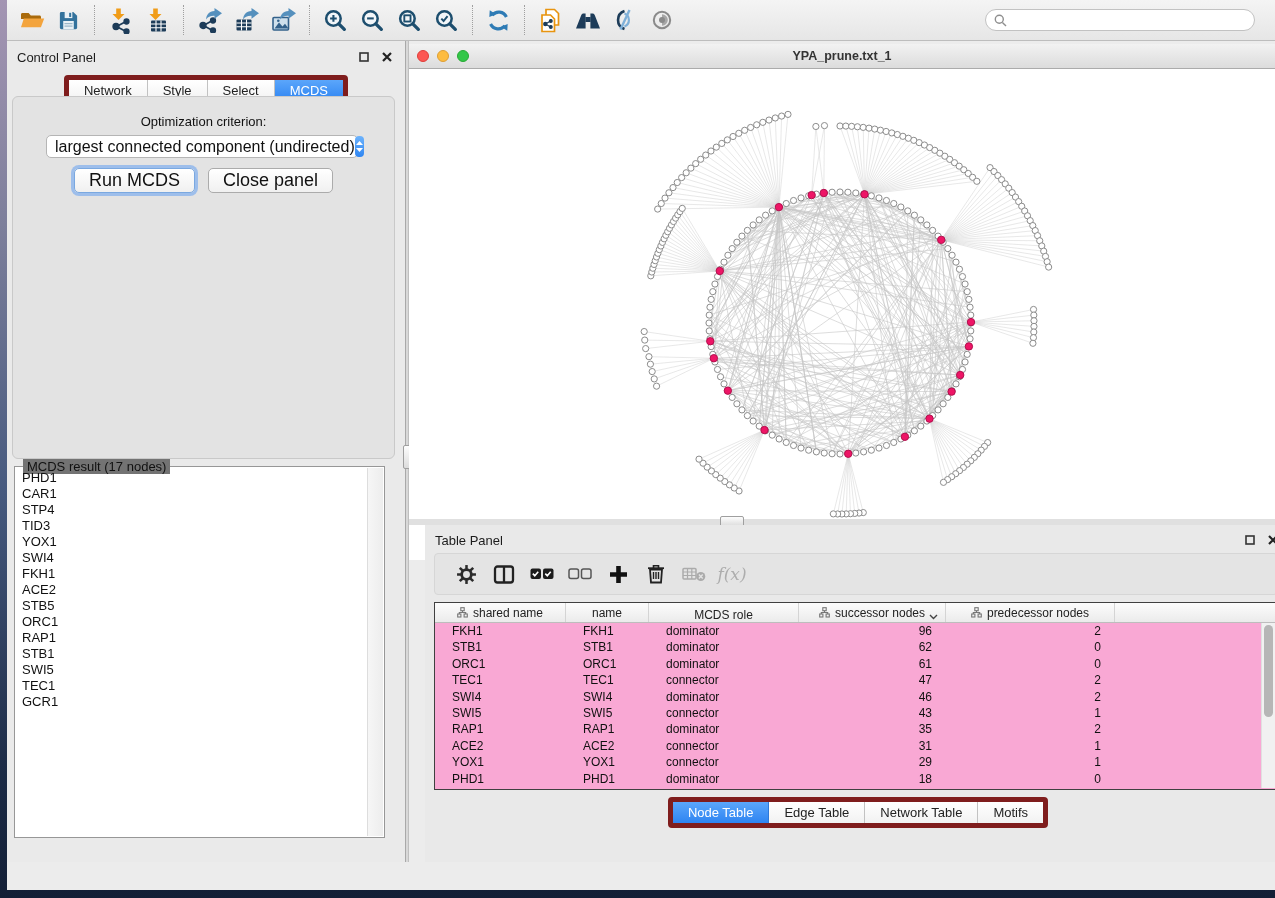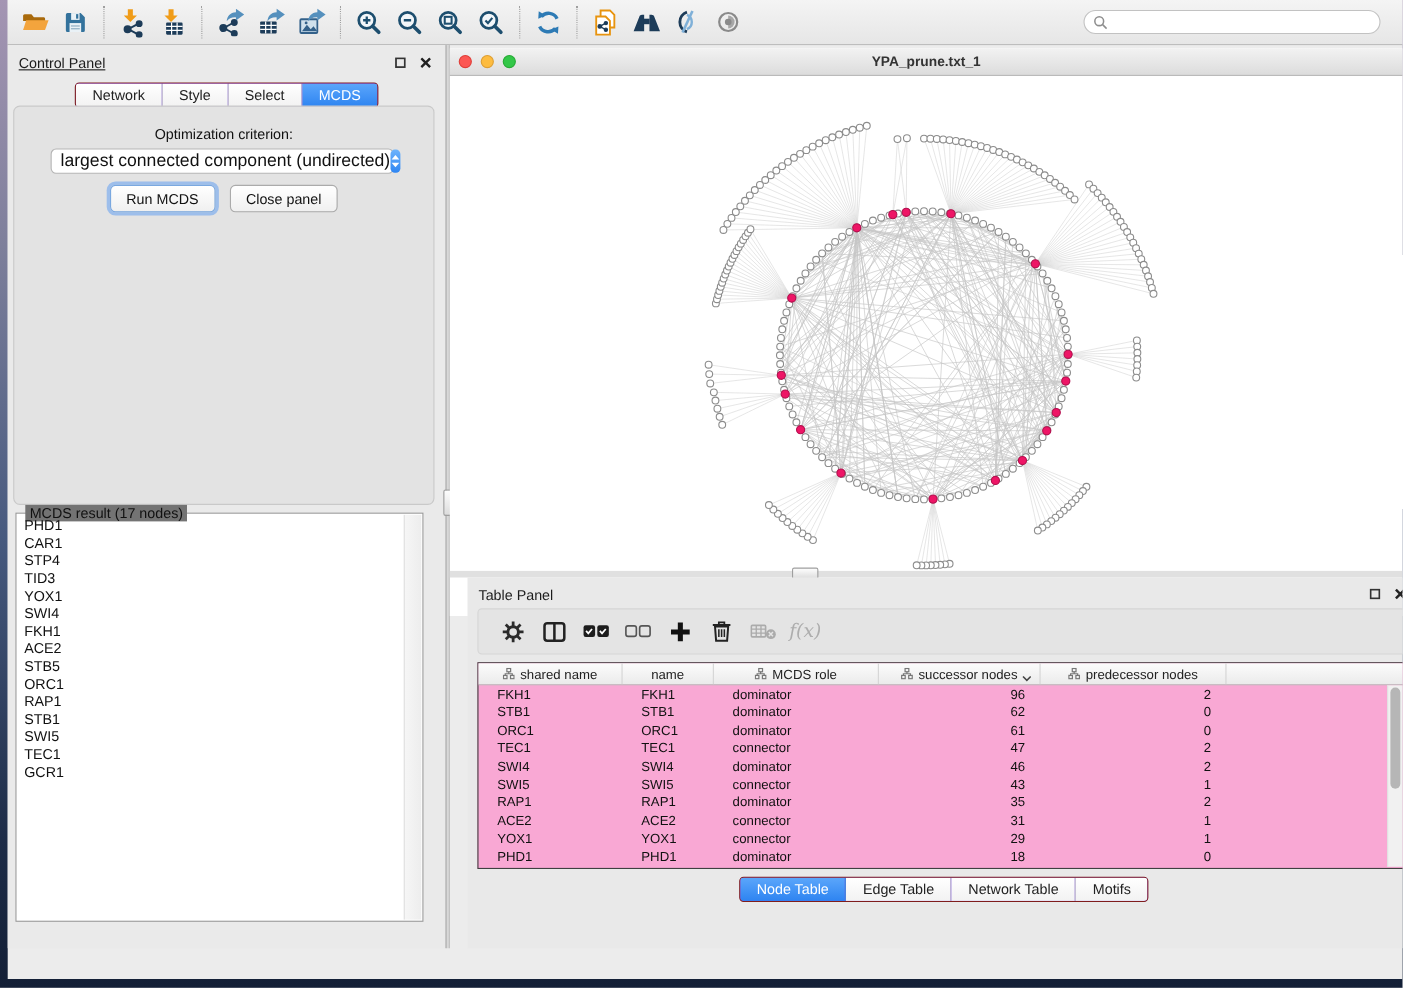--- a/index.html
+++ b/index.html
@@ -17,35 +17,35 @@
   #search-wrap{position:absolute;right:20px;top:9px;width:270px;height:22px;background:#fff;
                border:1px solid #c2c2c2;border-radius:12px;display:flex;align-items:center;padding-left:8px;box-sizing:border-box;}
   #search-wrap input{border:none;outline:none;flex:1;height:18px;font-size:12px;background:transparent;margin-left:4px;}
 
   
   #control-panel{position:absolute;left:0;top:41px;width:398px;height:821px;background:#eaeaea;}
   .panel-head{height:26px;display:flex;align-items:center;font-size:13px;color:#1c1c1c;padding:0 10px;}
   .panel-head .spacer{flex:1;}
   .winbtn{width:16px;height:16px;display:flex;align-items:center;justify-content:center;margin-left:7px;color:#333;}
   .seg-bar{display:flex;justify-content:center;margin-top:5px;}
-  .seg{display:flex;border:1px solid #7f1d1d;border-radius:4px;overflow:hidden;background:#8b5cf6;height:21px;}
+  .seg{display:flex;border:5px solid #7f1d1d;border-radius:4px;overflow:hidden;background:#d946ef;height:21px;}
   .seg > div{padding:0 15px;font-size:13px;color:#222;display:flex;align-items:center;border-right:1px solid #c2c2c2;background:linear-gradient(#ffffff,#f2f2f2);}
   .seg > div:last-child{border-right:none;}
   .seg > div.sel{background:linear-gradient(#5ba6fb,#2e84f1);color:#fff;border-right-color:#2e78d8;}
   #ctl-content{position:absolute;left:5px;top:55px;width:383px;height:363px;background:#e3e3e3;
                border:1px solid #c9c9c9;border-radius:6px;box-sizing:border-box;}
   #opt-label{margin-top:17px;text-align:center;font-size:13px;color:#111;}
   .mac-select{position:absolute;left:33px;top:38px;width:312px;height:23px;background:#fff;border:1px solid #b5b5b5;
               border-radius:5px;display:flex;align-items:center;box-sizing:border-box;}
   .mac-select .val{flex:1;font-size:16px;color:#111;padding-left:8px;white-space:nowrap;}
   .mac-select .cap{width:19px;height:21px;border-radius:4px;background:linear-gradient(#6db3fc,#2f86f2);
                    display:flex;flex-direction:column;align-items:center;justify-content:center;gap:1px;margin-right:1px;}
   .btn-row{position:absolute;left:0;top:71px;width:100%;display:flex;justify-content:center;gap:13px;}
   .mac-btn{height:23px;background:linear-gradient(#ffffff,#f0f0f0);border:1px solid #ababab;border-radius:5px;
-           font-size:13px;color:#111;display:flex;align-items:center;justify-content:center;padding:0 14px;}
+           font-size:18px;color:#111;display:flex;align-items:center;justify-content:center;padding:0 14px;}
   .mac-btn.focus{box-shadow:0 0 0 3px rgba(110,165,240,.6);border-color:#7aa8e0;}
 
   #mcds-fieldset{position:absolute;left:7px;top:425px;width:371px;height:372px;border:1px solid #979797;
                  background:#fff;box-sizing:border-box;}
   #mcds-legend{position:absolute;left:8px;top:-8px;background:#737373;padding:0 4px;font-size:13px;color:#111;}
   #mcds-list{position:absolute;left:1px;top:3px;right:16px;bottom:1px;overflow:hidden;font-size:13px;color:#111;}
   #mcds-list div{height:16px;line-height:16px;padding-left:6px;}
   #mcds-scroll{position:absolute;top:1px;right:1px;width:15px;bottom:1px;background:linear-gradient(90deg,#f6f6f6,#ededed);border-left:1px solid #ddd;}
 
   
@@ -237,21 +237,21 @@
     <div id="search-wrap">
       <svg width="13" height="13" viewBox="0 0 13 13">
         <circle cx="5.3" cy="5.3" r="4" fill="none" stroke="#8e8e8e" stroke-width="1.4"></circle>
         <line x1="8.4" y1="8.4" x2="12" y2="12" stroke="#8e8e8e" stroke-width="1.4"></line>
       </svg>
       <input value="" placeholder="" style="">
     </div>
   </div>
 
   <div id="control-panel">
-    <div class="panel-head" style="margin-top:3px;text-decoration:underline;">
+    <div class="panel-head" style="margin-top:3px;">
       <span>Control Panel</span>
       <span class="spacer"></span>
       <span class="winbtn">
         <svg width="10" height="10">
             <rect x="1" y="1" width="8" height="8" fill="none" stroke="#333" stroke-width="1.6"></rect>
           </svg>
       </span>
       <span class="winbtn">
         <svg width="10" height="10">
             <path d="M1 1l8 8M9 1l-8 8" stroke="#222" stroke-width="2.2"></path>
@@ -1122,21 +1122,21 @@
               <rect x="3.8" y="0.7" width="3.4" height="3" fill="none" stroke="#777" stroke-width="1.1"></rect>
               <rect x="0.7" y="7" width="3.2" height="3" fill="none" stroke="#777" stroke-width="1.1"></rect>
               <rect x="7.1" y="7" width="3.2" height="3" fill="none" stroke="#777" stroke-width="1.1"></rect>
               <path d="M5.5 3.7v1.8M2.3 7V5.5h6.4V7" fill="none" stroke="#777" stroke-width="1.1"></path>
             </svg>
             <span>shared name</span>
           </div>
           <div class="th" style="width: 83px;">
             <span>name</span>
           </div>
-          <div class="th" style="width: 150px;">
+          <div class="th" style="width: 150px; flex-direction: column;">
             <svg width="11" height="11" viewBox="0 0 11 11">
               <rect x="3.8" y="0.7" width="3.4" height="3" fill="none" stroke="#777" stroke-width="1.1"></rect>
               <rect x="0.7" y="7" width="3.2" height="3" fill="none" stroke="#777" stroke-width="1.1"></rect>
               <rect x="7.1" y="7" width="3.2" height="3" fill="none" stroke="#777" stroke-width="1.1"></rect>
               <path d="M5.5 3.7v1.8M2.3 7V5.5h6.4V7" fill="none" stroke="#777" stroke-width="1.1"></path>
             </svg>
             <span>MCDS role</span>
           </div>
           <div class="th" style="width: 147px;">
             <svg width="11" height="11" viewBox="0 0 11 11">

